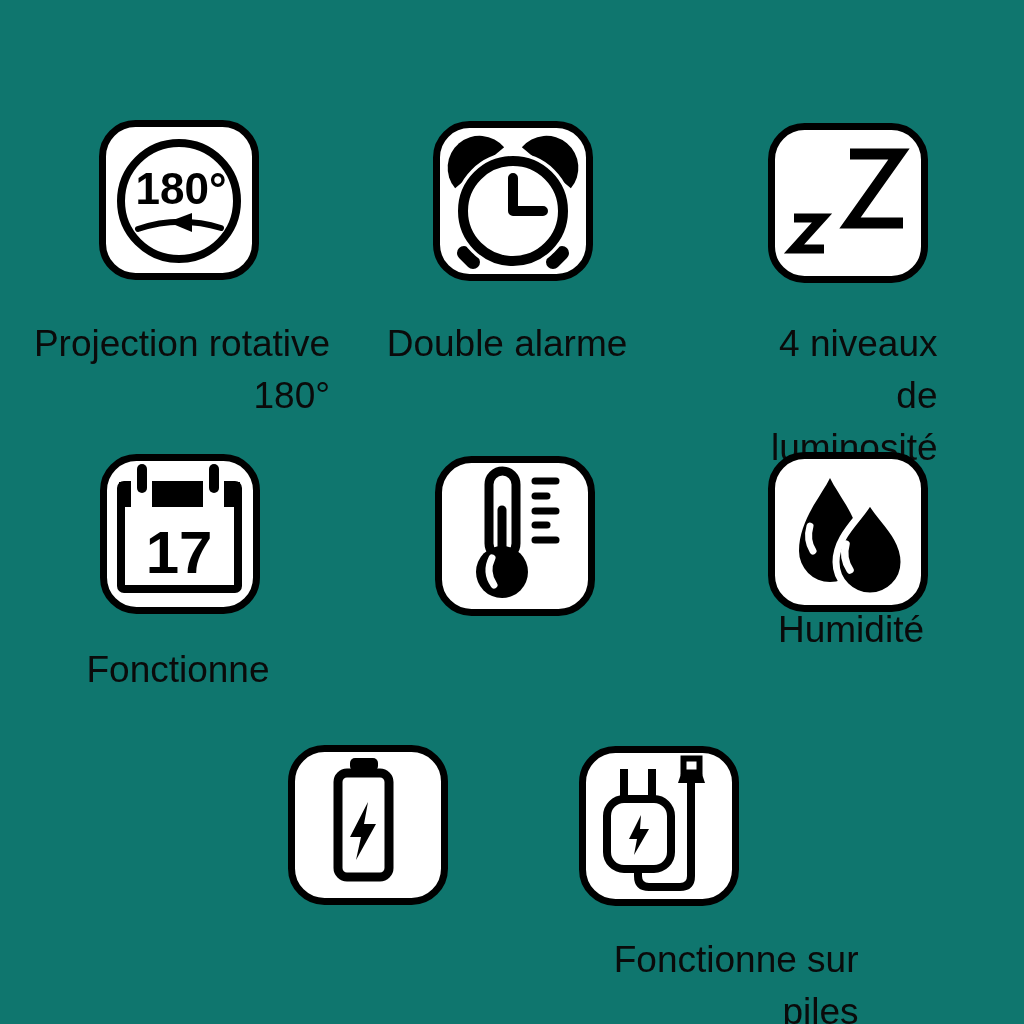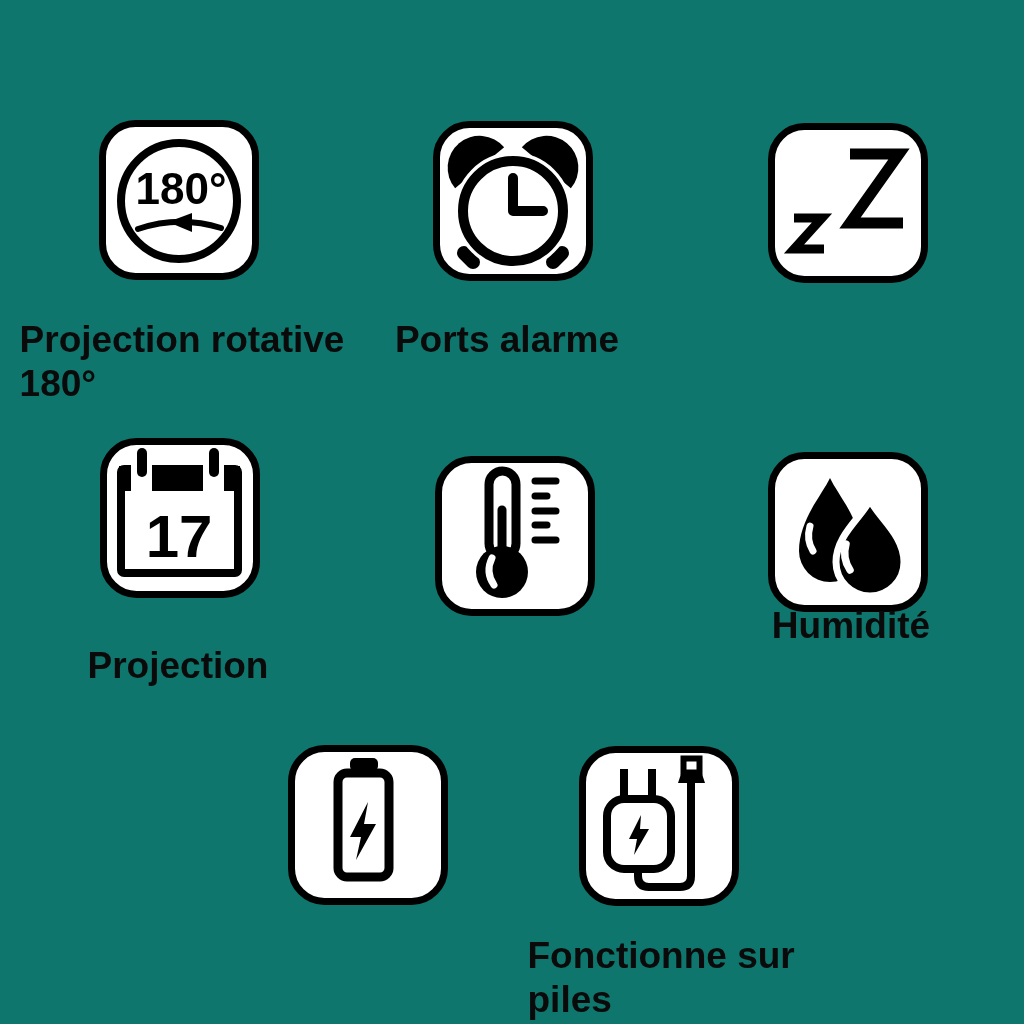--- a/index.html
+++ b/index.html
@@ -4,22 +4,22 @@
 <style>
   html,body{margin:0;padding:0;background:#fff;}
   .stage{position:relative;width:1024px;height:1024px;background:#0f766e;overflow:hidden;
          font-family:"Liberation Sans",sans-serif;}
   .icon{position:absolute;width:164px;height:164px;}
   .icon svg{display:block;width:100%;height:100%;}
   .frame{fill:#ffffff;stroke:#000;stroke-width:7;}
   .ink{stroke:#000;fill:none;}
   .fill{fill:#000;stroke:none;}
   .label{position:absolute;transform:translateX(-50%);
-         font-size:37px;line-height:44px;font-weight:700;color:#0a0a0a;
-         text-align:left;white-space:pre-line;}
+         font-size:37px;line-height:52px;font-weight:400;color:#0a0a0a;
+         text-align:right;white-space:pre-line;}
   svg text{font-family:"Liberation Sans",sans-serif;}
 </style>
 </head>
 <body>
 
 <div class="stage">
 
   <div class="icon" style="left:97px;top:118px;">
     <svg viewBox="0 0 164 164">
       <rect class="frame" x="5.5" y="5.5" width="153" height="153" rx="33"></rect>
@@ -37,43 +37,45 @@
       <rect class="frame" x="5.5" y="5.5" width="153" height="153" rx="33"></rect>
       <path class="fill" d="M -32 1 A 32 32 0 0 1 32 1 Z" transform="translate(48,48) rotate(-40)"></path>
       <path class="fill" d="M -32 1 A 32 32 0 0 1 32 1 Z" transform="translate(116,48) rotate(40)"></path>
       <path class="ink" d="M 33 134 L 42 143" stroke="#000" stroke-width="14" stroke-linecap="round"></path>
       <path class="ink" d="M 131 134 L 122 143" stroke="#000" stroke-width="14" stroke-linecap="round"></path>
       <circle cx="82" cy="92" r="50" fill="#fff" stroke="#fff" stroke-width="17"></circle>
       <circle class="ink" cx="82" cy="92" r="50" stroke-width="10"></circle>
       <path class="ink" d="M 82 59 L 82 92 L 112 92" stroke-width="10" stroke-linecap="round" stroke-linejoin="round"></path>
     </svg>
   </div>
-  <div class="label" style="left:507px;top:318px;">Ports alarme</div>
+  <div class="label" style="left:507px;top:318px;">Double alarme</div>
 
   <div class="icon" style="left:766px;top:121px;">
     <svg viewBox="0 0 164 164">
       <rect class="frame" x="5.5" y="5.5" width="153" height="153" rx="33"></rect>
       <polyline class="ink" points="84,33 133,33 84,102 137,102" stroke-width="11" stroke-linejoin="miter"></polyline>
       <polyline class="ink" points="28,97 56,97 28,128 58,128" stroke-width="9" stroke-linejoin="miter"></polyline>
     </svg>
   </div>
+  <div class="label" style="left:851px;top:318px;">4 niveaux de
+luminosité</div>
 
-  <div class="icon" style="left:98px;top:436px;">
+  <div class="icon" style="left:98px;top:452px;">
     <svg viewBox="0 0 164 164">
       <rect class="frame" x="5.5" y="5.5" width="153" height="153" rx="33"></rect>
       <rect class="ink" x="23" y="33" width="117" height="104" rx="3" stroke-width="8"></rect>
       <rect class="fill" x="21" y="30" width="121" height="25"></rect>
       <rect x="33" y="21" width="21" height="34" fill="#fff"></rect>
       <rect x="105" y="21" width="21" height="34" fill="#fff"></rect>
       <rect class="fill" x="39" y="12" width="10" height="29" rx="5"></rect>
       <rect class="fill" x="111" y="12" width="10" height="29" rx="5"></rect>
       <text x="81" y="121" text-anchor="middle" font-size="60" font-weight="700" fill="#000">17</text>
     </svg>
   </div>
-  <div class="label" style="left:178px;top:644px;">Projection</div>
+  <div class="label" style="left:178px;top:644px;">Fonctionne</div>
 
   <div class="icon" style="left:433px;top:454px;">
     <svg viewBox="0 0 164 164">
       <rect class="frame" x="5.5" y="5.5" width="153" height="153" rx="33"></rect>
       <rect class="ink" x="56" y="17" width="27" height="86" rx="13.5" stroke-width="9"></rect>
       <circle class="fill" cx="69" cy="118" r="26"></circle>
       <path d="M 59 104 Q 52 118 61 131" stroke="#fff" stroke-width="7" fill="none" stroke-linecap="round"></path>
       <path class="ink" d="M 69 56 L 69 100" stroke-width="9" stroke-linecap="round"></path>
       <path class="ink" d="M 102 27 H 123" stroke-width="7" stroke-linecap="round"></path>
       <path class="ink" d="M 102 42 H 114" stroke-width="7" stroke-linecap="round"></path>

